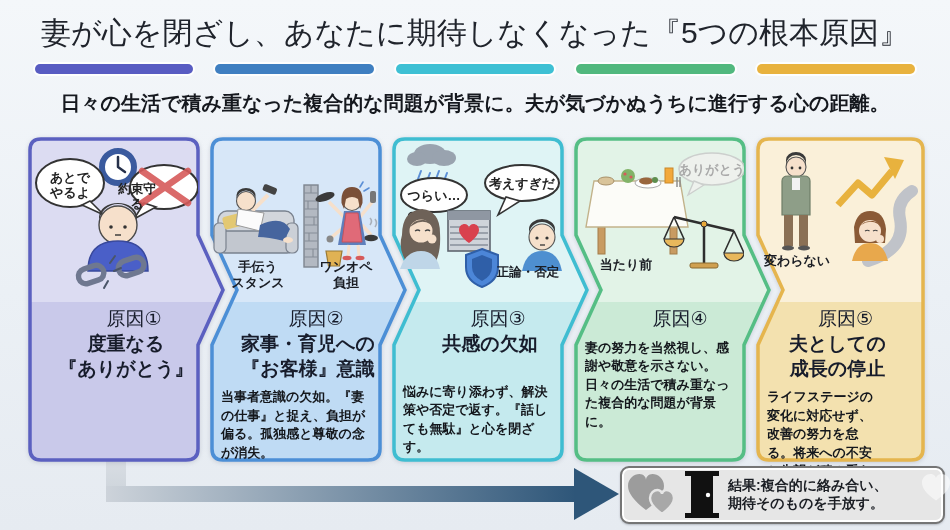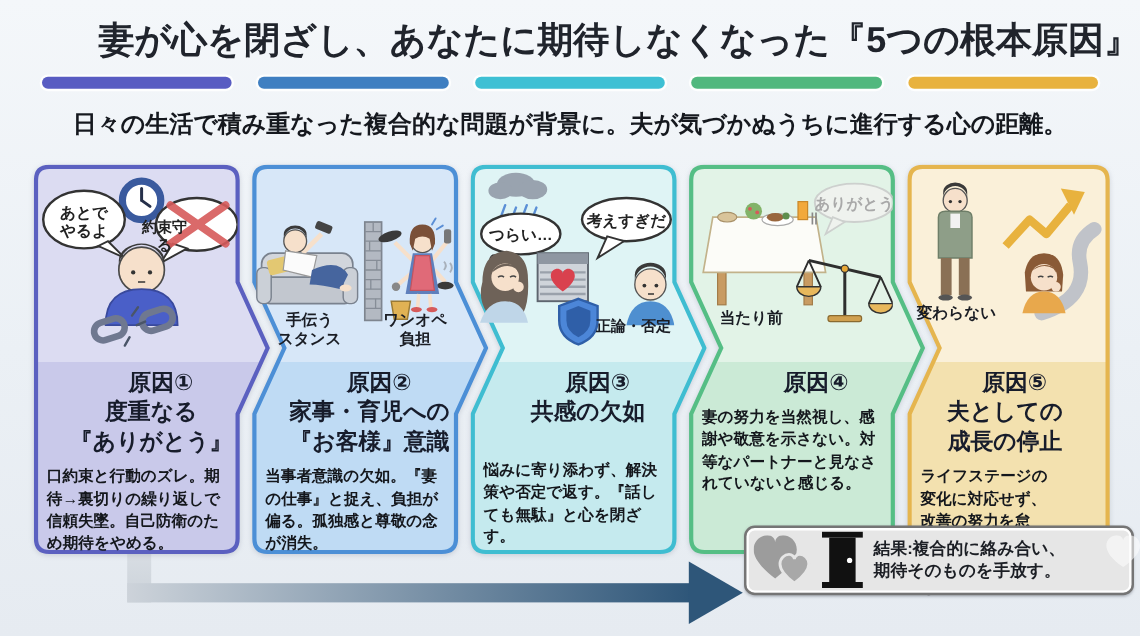--- a/index.html
+++ b/index.html
@@ -1,51 +1,51 @@
 <!DOCTYPE html>
 <html><head>
 <meta charset="utf-8">
 <style>
   html,body{margin:0;padding:0;background:#E7ECF2;}
   .stage{position:relative;width:950px;height:530px;overflow:hidden;
          background:linear-gradient(180deg,#F4F7FA 0%,#EBF0F5 55%,#E6EBF1 100%);
          font-family:"Liberation Sans","DejaVu Sans",sans-serif;color:#1A1D24;}
   
-  .title{position:absolute;top:13px;left:0;width:100%;text-align:right;
-         font-size:30px;font-weight:700;color:#20242C;letter-spacing:0;}
+  .title{position:absolute;top:13px;left:0;width:100%;text-align:center;
+         font-size:30px;font-weight:400;color:#20242C;letter-spacing:0;}
   .bars{position:absolute;top:64px;left:35px;width:880px;display:flex;gap:22px;}
   .bar{flex:1;height:10px;border-radius:5px;box-shadow:0 0 0 2px rgba(255,255,255,.85);}
   .bar1{background:#585CC2}.bar2{background:#3F7FC1}.bar3{background:#3EC0D4}
   .bar4{background:#51B87E}.bar5{background:#E8B23E}
   .subtitle{position:absolute;top:90px;left:0;width:100%;text-align:center;
             font-size:20px;font-weight:800;color:#15181E;}
   
   .panel{position:absolute;top:137px;height:325px;}
   .panel svg.shape{position:absolute;left:0;top:0;filter:drop-shadow(0 1px 2px rgba(110,120,140,.28));}
   .illu{position:absolute;left:2px;top:2px;width:168px;height:164px;}
   .p5 .illu{width:165px;}
   .ilabel{position:absolute;font-size:13px;font-weight:800;line-height:1.22;
           text-align:center;color:#1A1D24;white-space:nowrap;}
   .bubtxt{position:absolute;font-weight:800;line-height:1.18;text-align:center;color:#222;}
   .caption{position:absolute;top:166px;left:2px;width:168px;text-align:center;}
   .p5 .caption{width:135px;}
-  .cause-label{font-size:19px;font-weight:700;color:#171C2B;margin-top:3px;margin-left:40px;}
+  .cause-label{font-size:19px;font-weight:400;color:#171C2B;margin-top:3px;margin-left:40px;}
   .cause-title{font-size:19px;font-weight:900;color:#171C2B;line-height:1.3;margin-left:24px;}
   .cause-body{font-size:13px;font-weight:700;line-height:1.42;color:#14171C;
               margin-top:7px;padding:0 9px;text-align:left;}
   
   .flow-v{position:absolute;left:106px;top:458px;width:20px;height:44px;
           background:linear-gradient(180deg,#D9DEE4,#CBD2D9);}
   .flow-h{position:absolute;left:106px;top:486px;width:470px;height:16px;
           background:linear-gradient(90deg,#CDD3DA,#2E5679);}
   .flow-head{position:absolute;left:574px;top:468px;width:0;height:0;
              border-top:26px solid transparent;border-bottom:26px solid transparent;
              border-left:45px solid #2E5679;}
   
-  .result{position:absolute;left:620px;top:438px;width:325px;height:58px;
+  .result{position:absolute;left:620px;top:466px;width:325px;height:58px;
           background:#E6E6E6;border:2px solid #757575;border-radius:9px;
           box-shadow:inset 0 0 0 2px #fff,0 1px 2px rgba(90,95,105,.35);
           display:flex;align-items:center;gap:8px;padding:0 6px;box-sizing:border-box;}
   .result-text{font-size:14px;font-weight:800;line-height:1.26;color:#1B1E24;}
   .ghost-heart{position:absolute;right:-8px;top:6px;opacity:.55;}
 </style>
 </head>
 <body>
 
 <div class="stage">
@@ -104,21 +104,20 @@
       <div class="bubtxt" style="left:84px;top:43px;width:46px;font-size:12.5px">
         <div>約束守る</div>
       </div>
     </div>
     <div class="caption">
       <div class="cause-label">原因①</div>
       <div class="cause-title">
         <div>度重なる</div>
         <div>『ありがとう』</div>
       </div>
-      <div class="cause-body">口約束と行動のズレ。期待→裏切りの繰り返しで信頼失墜。自己防衛のため期待をやめる。</div>
     </div>
   </div>
 
   <div class="panel p2" style="left:210px;width:197px">
     <svg class="shape" width="197" height="325" viewBox="0 0 197 325">
       <defs>
           <linearGradient id="g2" x1="0" y1="0" x2="0" y2="1">
         <stop offset="0.508" stop-color="#D7E7F8"></stop>
             <stop offset="0.508" stop-color="#BFDBF4"></stop>
       </linearGradient>
@@ -299,21 +298,21 @@
       </svg>
       <div class="bubtxt" style="left:102px;top:23px;width:68px;font-size:13px;color:#A9A9A9">
         <div>ありがとう</div>
       </div>
       <div class="ilabel" style="left:12px;top:118px;width:76px">
         <div>当たり前</div>
       </div>
     </div>
     <div class="caption">
       <div class="cause-label">原因④</div>
-      <div class="cause-body">妻の努力を当然視し、感謝や敬意を示さない。対等なパートナーと見なされていないと感じる。</div>
+      <div class="cause-body">妻の努力を当然視し、感謝や敬意を示さない。日々の生活で積み重なった複合的な問題が背景に。</div>
     </div>
   </div>
 
   <div class="panel p5" style="left:756px;width:169px">
     <svg class="shape" width="169" height="325" viewBox="0 0 169 325">
       <defs>
           <linearGradient id="g5" x1="0" y1="0" x2="0" y2="1">
         <stop offset="0.508" stop-color="#FAF0D9"></stop>
             <stop offset="0.508" stop-color="#F3E1AF"></stop>
       </linearGradient>

